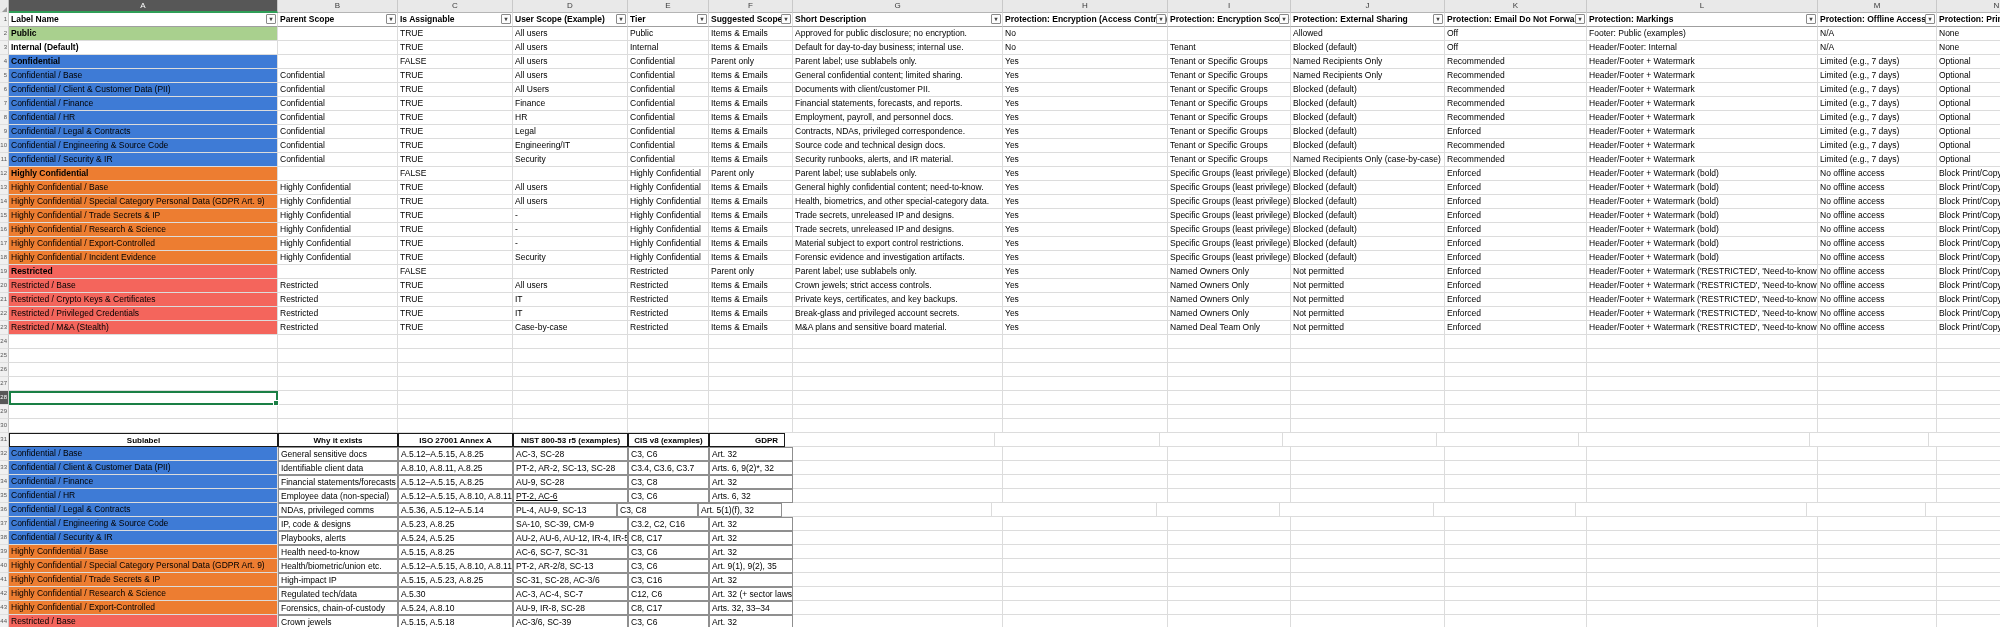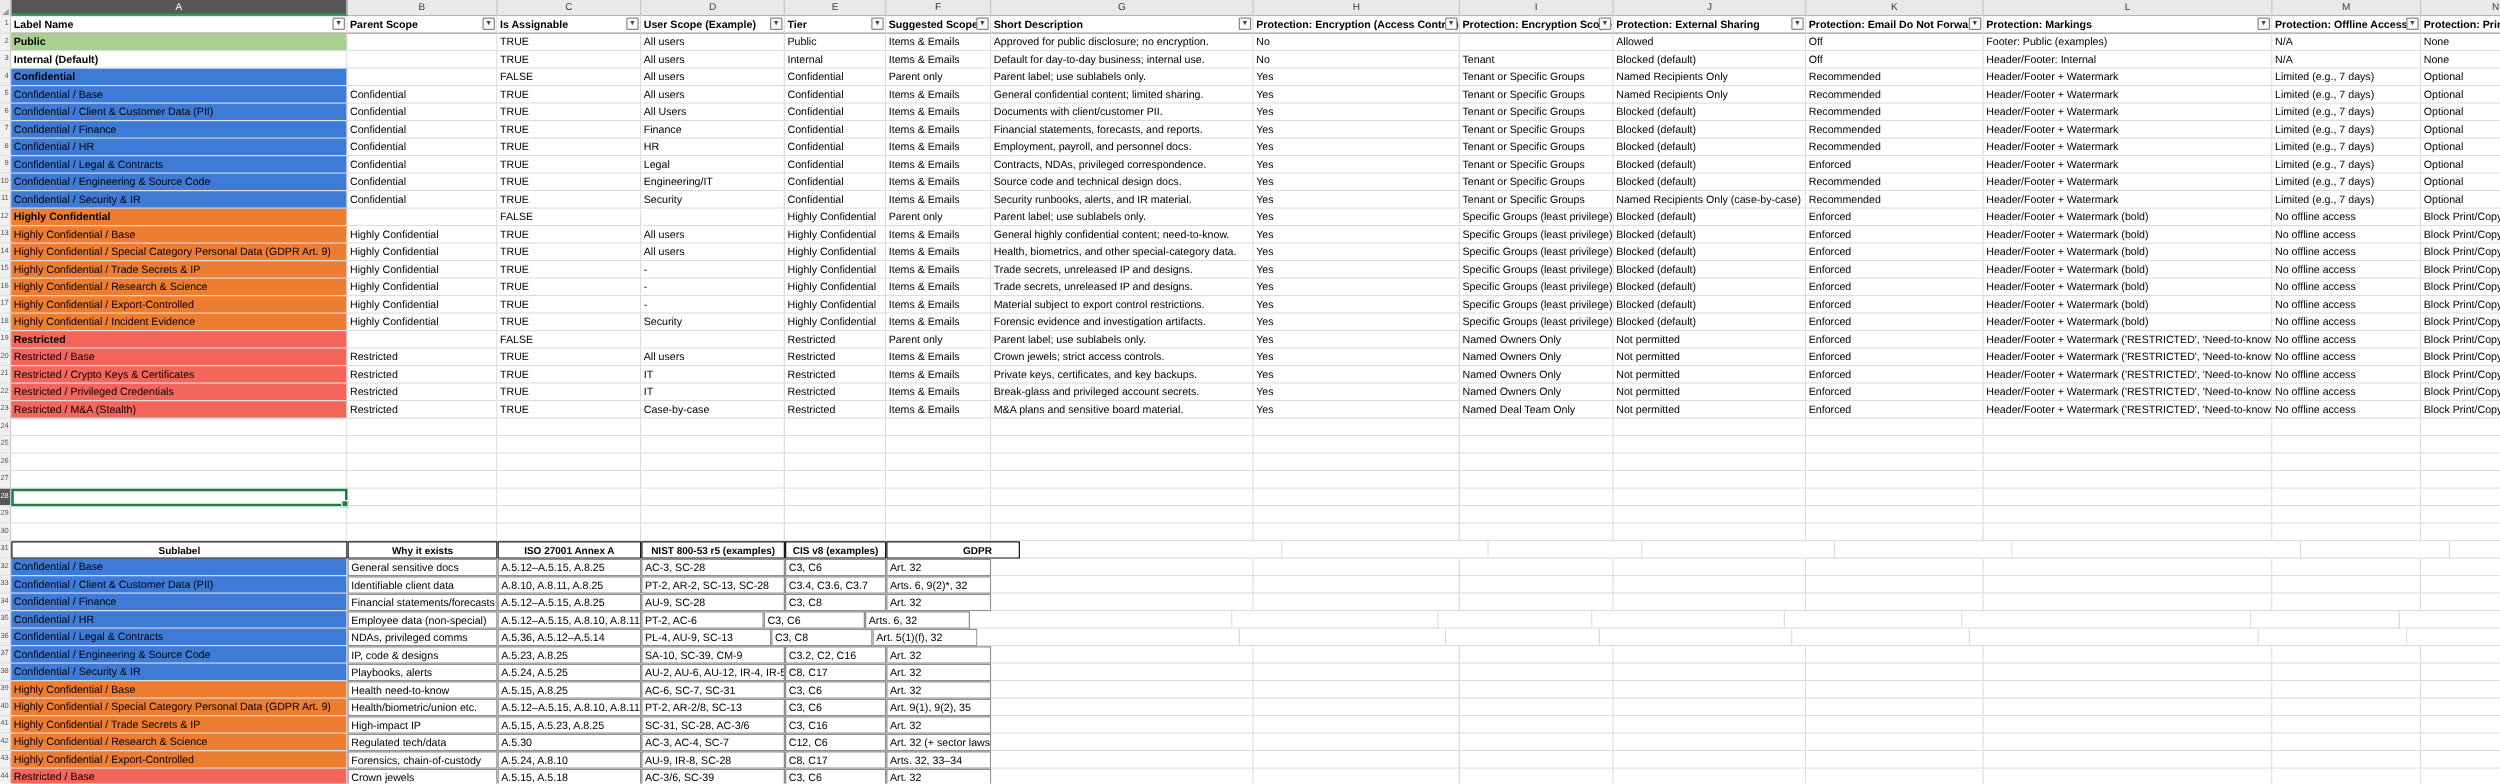--- a/index.html
+++ b/index.html
@@ -557,21 +557,21 @@
         <div class="cell" style="width: 119px;"></div>
         <div class="cell" style="width: 120px;"></div>
       </div>
       <div class="row">
         <div class="rownum">31</div>
         <div class="cell t2h" style="width: 269px;">Sublabel</div>
         <div class="cell t2h" style="width: 120px;">Why it exists</div>
         <div class="cell t2h" style="width: 115px;">ISO 27001 Annex A</div>
         <div class="cell t2h" style="width: 115px;">NIST 800-53 r5 (examples)</div>
         <div class="cell t2h" style="width: 81px;">CIS v8 (examples)</div>
-        <div class="cell t2h" style="width: 107px; padding-left: 40px;">GDPR</div>
+        <div class="cell t2h" style="width: 76px; padding-left: 40px;">GDPR</div>
         <div class="cell" style="width: 210px;"></div>
         <div class="cell" style="width: 165px;"></div>
         <div class="cell" style="width: 123px;"></div>
         <div class="cell" style="width: 154px;"></div>
         <div class="cell" style="width: 142px;"></div>
         <div class="cell" style="width: 231px;"></div>
         <div class="cell" style="width: 119px;"></div>
         <div class="cell" style="width: 120px;"></div>
       </div>
       <div class="row">
@@ -623,21 +623,21 @@
         <div class="cell" style="width: 142px;"></div>
         <div class="cell" style="width: 231px;"></div>
         <div class="cell" style="width: 119px;"></div>
         <div class="cell" style="width: 120px;"></div>
       </div>
       <div class="row">
         <div class="rownum">35</div>
         <div class="cell" style="width: 269px; background: rgb(62, 123, 214);">Confidential / HR</div>
         <div class="cell t2c" style="width: 120px;">Employee data (non-special)</div>
         <div class="cell t2c" style="width: 115px;">A.5.12–A.5.15, A.8.10, A.8.11</div>
-        <div class="cell t2c" style="width: 98px;">PT-2, AC-6</div>
+        <div class="cell t2c" style="width: 115px; text-decoration: underline;">PT-2, AC-6</div>
         <div class="cell t2c" style="width: 81px;">C3, C6</div>
         <div class="cell t2c" style="width: 84px;">Arts. 6, 32</div>
         <div class="cell" style="width: 210px;"></div>
         <div class="cell" style="width: 165px;"></div>
         <div class="cell" style="width: 123px;"></div>
         <div class="cell" style="width: 154px;"></div>
         <div class="cell" style="width: 142px;"></div>
         <div class="cell" style="width: 231px;"></div>
         <div class="cell" style="width: 119px;"></div>
         <div class="cell" style="width: 120px;"></div>

